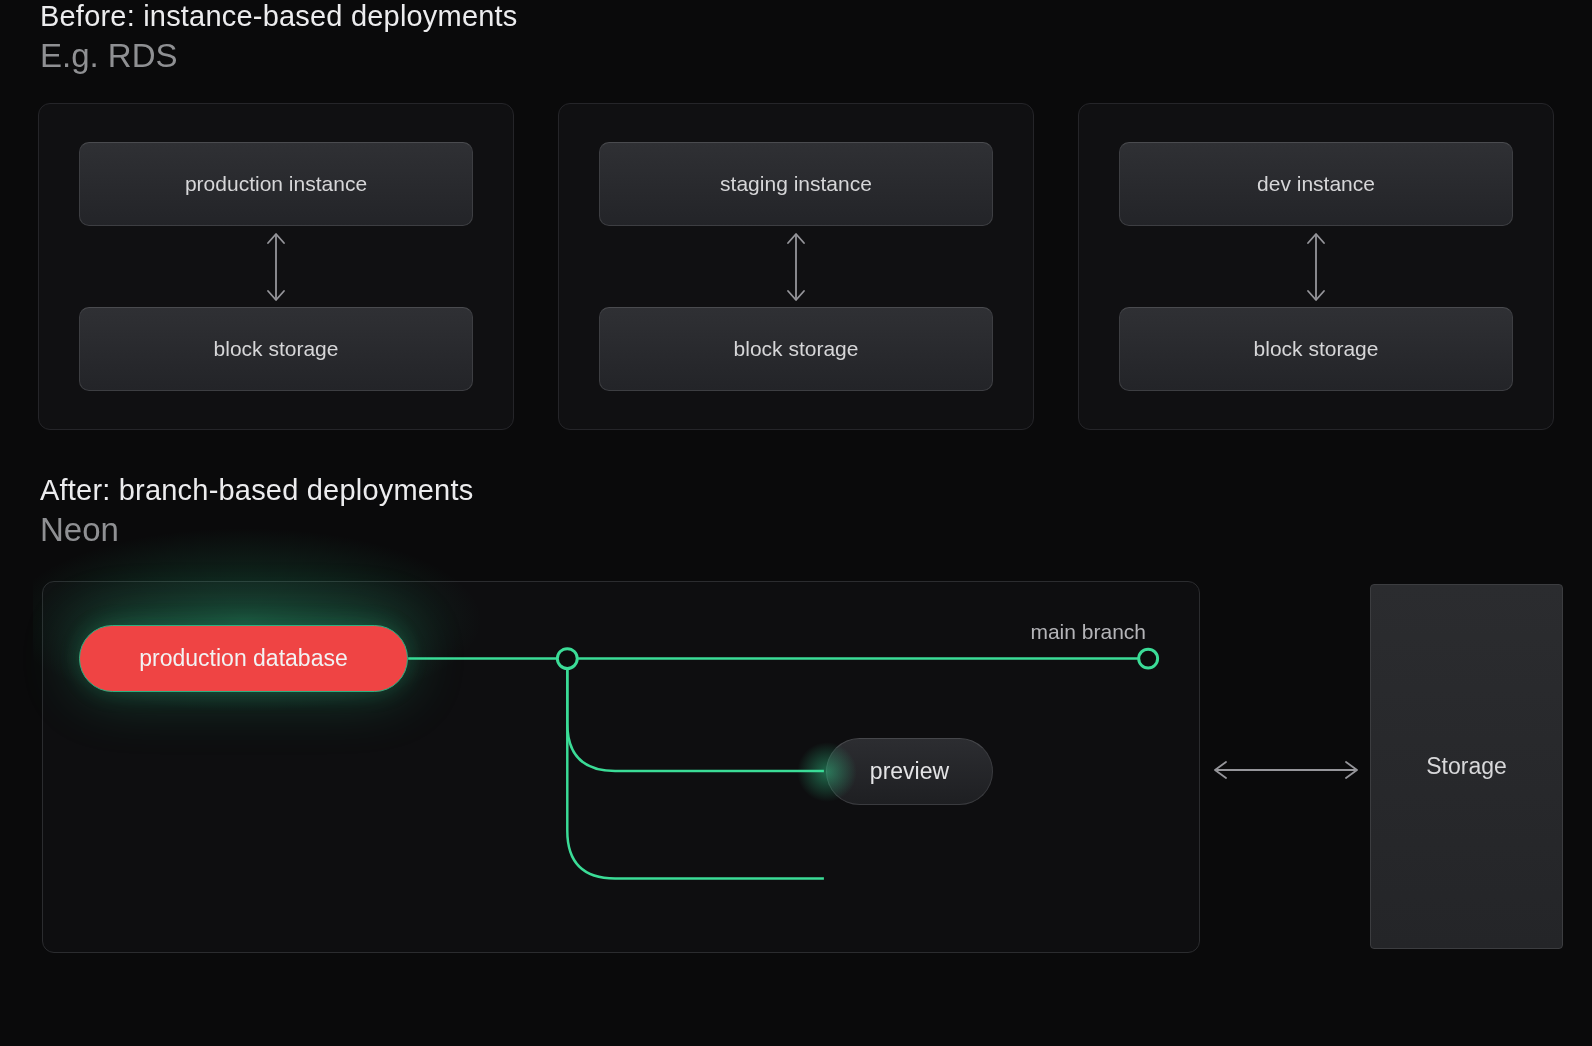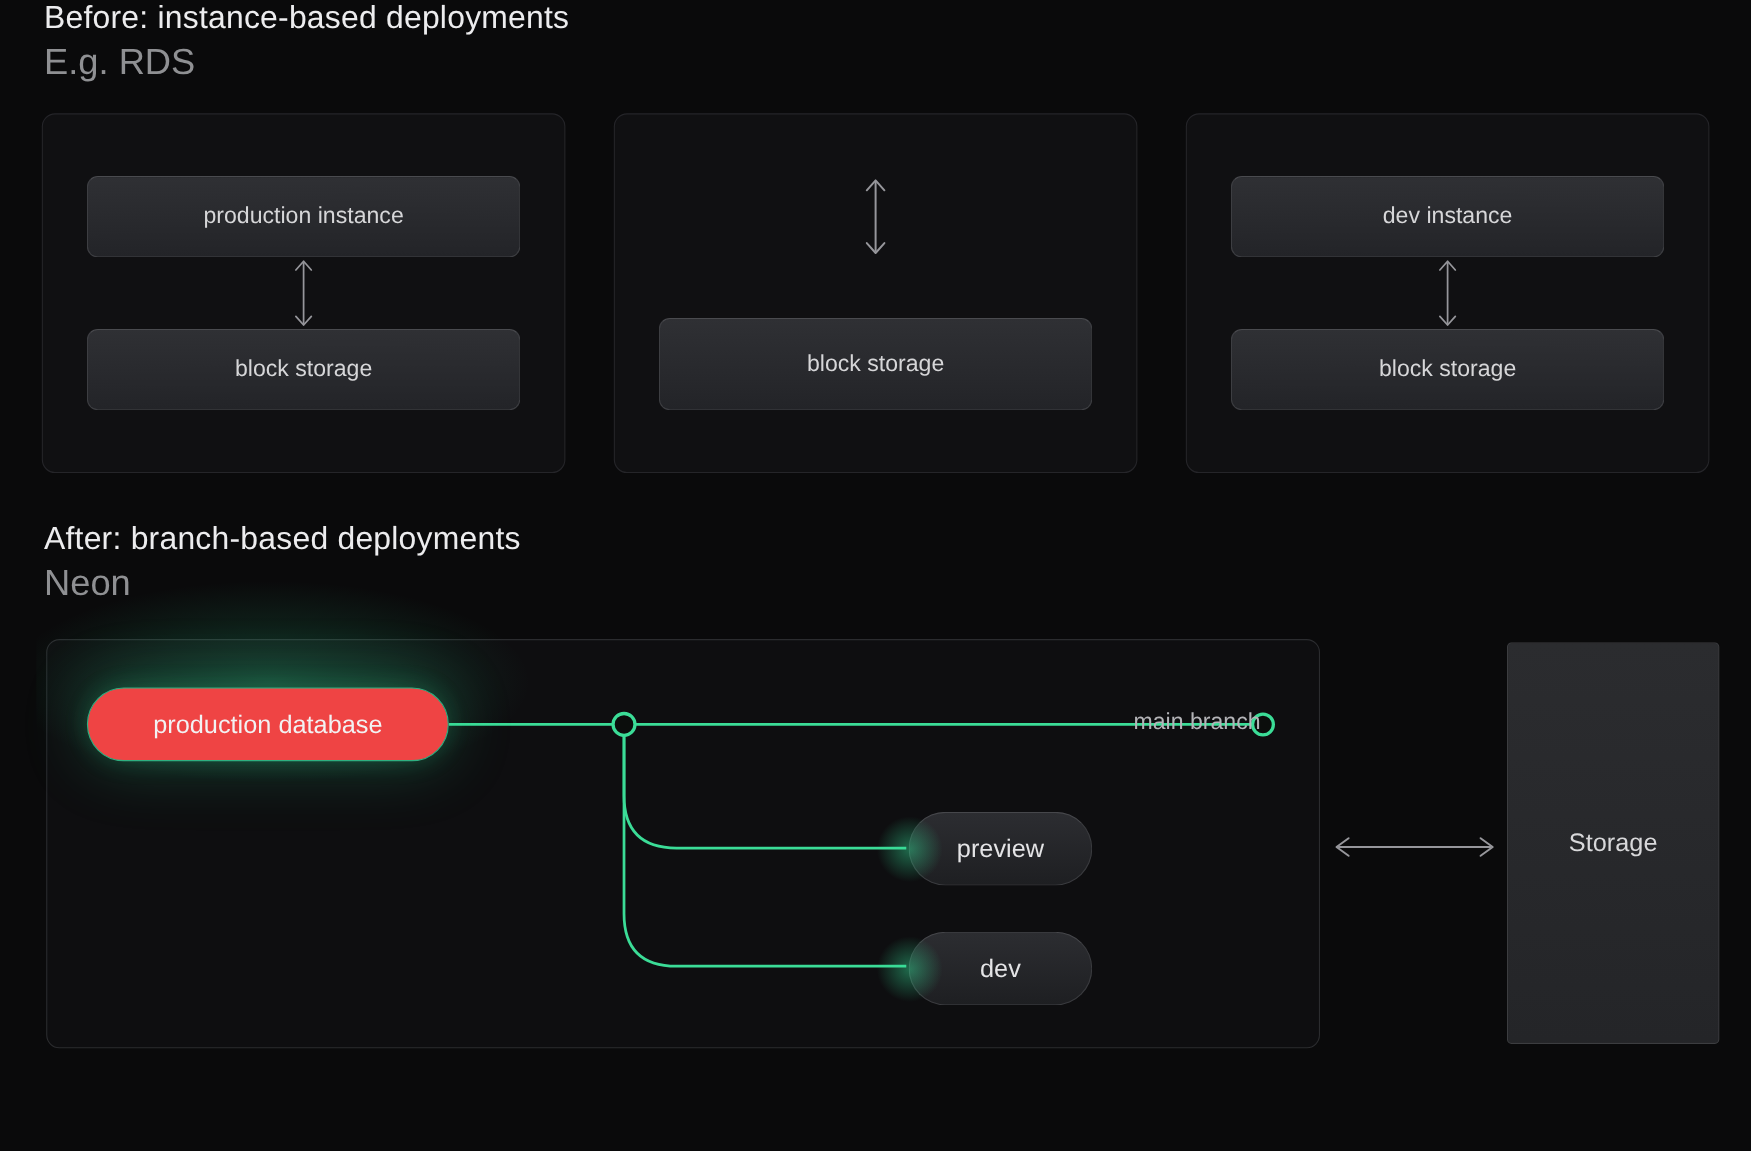--- a/index.html
+++ b/index.html
@@ -38,21 +38,21 @@
     display:flex;
     gap:44px;
     margin:28px 38px 0 38px;
   }
   .card{
     flex:1;
     height:327px;
     background:#101012;
     border:1px solid #252529;
     border-radius:12px;
-    padding:56px 40px;
+    padding:38px 40px;
     display:flex;
     flex-direction:column;
     align-items:center;
     justify-content:space-between;
   }
   .node-box{
     width:100%;
     height:84px;
     border-radius:10px;
     background:linear-gradient(180deg,#2f3034 0%,#232428 100%);
@@ -141,21 +141,20 @@
   }
   .pill-preview{left:783px;top:156px;}
   .pill-dev{left:783px;top:265px;}
 
   .main-branch-label{
     position:absolute;
     right:53px;top:38px;
     font-size:21px;
     color:#b4b4b8;
     z-index:2;
-    margin-top:25px;
   }
 
   .storage-box{
     position:absolute;
     left:1370px;top:3px;
     width:193px;height:365px;
     background:linear-gradient(180deg,#2b2c2f 0%,#242528 100%);
     border:1px solid #3c3d40;
     border-radius:4px;
     display:flex;align-items:center;justify-content:center;
@@ -179,20 +178,21 @@
     <div class="node-box">production instance</div>
     <svg class="v-arrow" width="26" height="74" viewBox="0 0 26 74">
       <line x1="13" y1="6" x2="13" y2="68"></line>
       <path d="M5 13 L13 4 L21 13"></path>
       <path d="M5 61 L13 70 L21 61"></path>
     </svg>
     <div class="node-box">block storage</div>
   </div>
 
   <div class="card">
+    <div class="node-box">staging instance</div>
     <svg class="v-arrow" width="26" height="74" viewBox="0 0 26 74">
       <line x1="13" y1="6" x2="13" y2="68"></line>
       <path d="M5 13 L13 4 L21 13"></path>
       <path d="M5 61 L13 70 L21 61"></path>
     </svg>
     <div class="node-box">block storage</div>
   </div>
 
   <div class="card">
     <div class="node-box">dev instance</div>
@@ -230,24 +230,20 @@
 
     <div class="prod-pill">production database</div>
 
     <div class="main-branch-label">main branch</div>
 
     <div class="branch-pill pill-preview">
       <span class="junction-glow"></span>
       <span>preview</span>
     </div>
 
-    <div class="branch-pill pill-dev">
-      <span class="junction-glow"></span>
-      <span>dev</span>
-    </div>
 
   </div>
 
   <svg class="h-arrow storage-arrow" width="150" height="26" viewBox="0 0 150 26">
     <line x1="6" y1="13" x2="144" y2="13"></line>
     <path d="M15 5 L4 13 L15 21"></path>
     <path d="M135 5 L146 13 L135 21"></path>
   </svg>
 
   <div class="storage-box">Storage</div>

